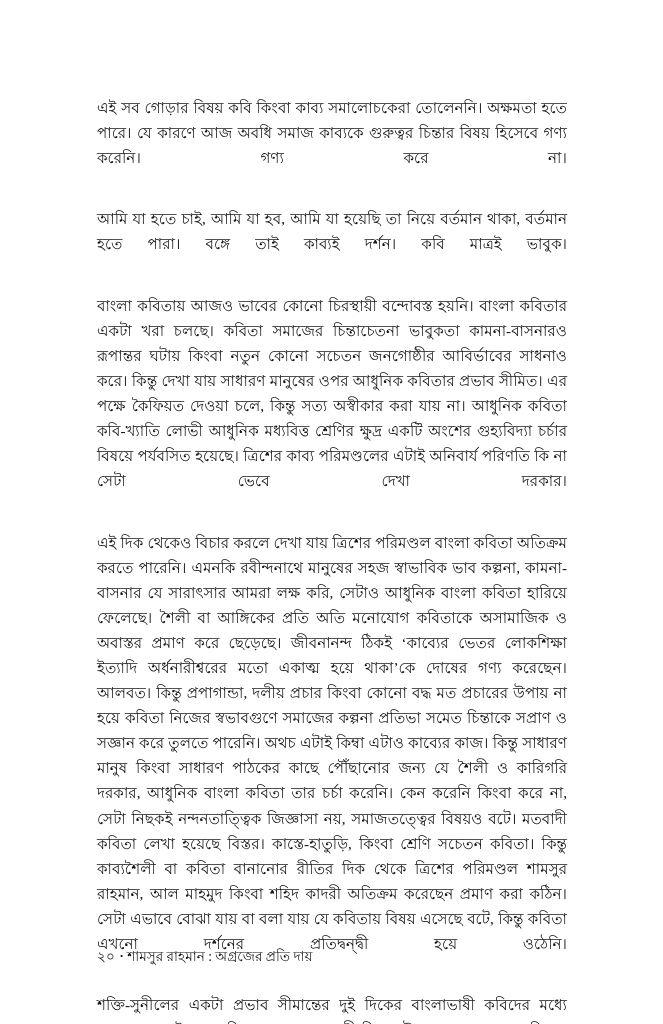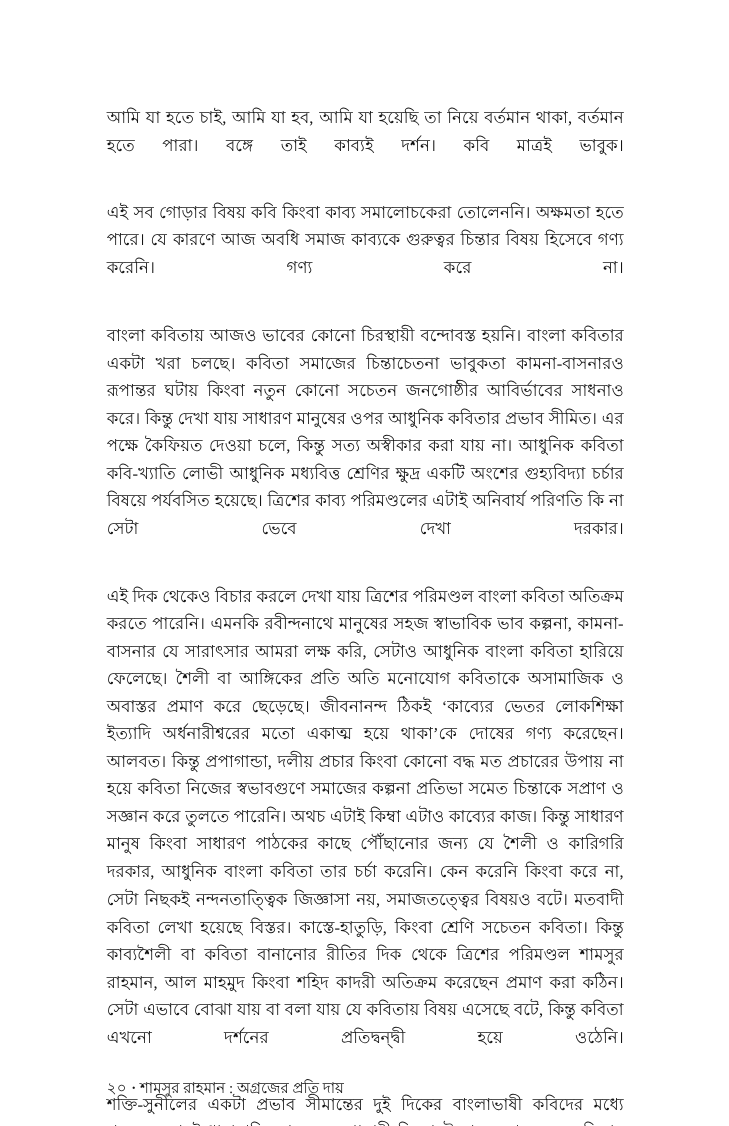--- a/index.html
+++ b/index.html
@@ -47,40 +47,39 @@
   }
   .footer {
     position: absolute;
     left: 97px;
     top: 946px;
     width: 470px;
     font-size: 13.6px;
     line-height: 20px;
     color: #141414;
     white-space: nowrap;
-    margin-top: 33px;
   }
   .footer .pagenum {
     letter-spacing: 0.2px;
   }
   .footer .sep {
     display: inline-block;
     margin: 0 4px 0 5px;
     vertical-align: 2px;
     font-size: 9px;
   }
 </style>
 </head>
 <body>
 
 <div class="page">
 
   <div class="content">
+    <p class="para">এই সব গোড়ার বিষয় কবি কিংবা কাব্য সমালোচকেরা তোলেননি। অক্ষমতা হতে পারে। যে কারণে আজ অবধি সমাজ কাব্যকে গুরুত্বর চিন্তার বিষয় হিসেবে গণ্য করেনি। গণ্য করে না।</p>
     <p class="para">আমি যা হতে চাই, আমি যা হব, আমি যা হয়েছি তা নিয়ে বর্তমান থাকা, বর্তমান হতে পারা। বঙ্গে তাই কাব্যই দর্শন। কবি মাত্রই ভাবুক।</p>
-    <p class="para">এই সব গোড়ার বিষয় কবি কিংবা কাব্য সমালোচকেরা তোলেননি। অক্ষমতা হতে পারে। যে কারণে আজ অবধি সমাজ কাব্যকে গুরুত্বর চিন্তার বিষয় হিসেবে গণ্য করেনি। গণ্য করে না।</p>
     <p class="para">বাংলা কবিতায় আজও ভাবের কোনো চিরস্থায়ী বন্দোবস্ত হয়নি। বাংলা কবিতার একটা খরা চলছে। কবিতা সমাজের চিন্তাচেতনা ভাবুকতা কামনা-বাসনারও রূপান্তর ঘটায় কিংবা নতুন কোনো সচেতন জনগোষ্ঠীর আবির্ভাবের সাধনাও করে। কিন্তু দেখা যায় সাধারণ মানুষের ওপর আধুনিক কবিতার প্রভাব সীমিত। এর পক্ষে কৈফিয়ত দেওয়া চলে, কিন্তু সত্য অস্বীকার করা যায় না। আধুনিক কবিতা কবি-খ্যাতি লোভী আধুনিক মধ্যবিত্ত শ্রেণির ক্ষুদ্র একটি অংশের গুহ্যবিদ্যা চর্চার বিষয়ে পর্যবসিত হয়েছে। ত্রিশের কাব্য পরিমণ্ডলের এটাই অনিবার্য পরিণতি কি না সেটা ভেবে দেখা দরকার।</p>
     <p class="para">এই দিক থেকেও বিচার করলে দেখা যায় ত্রিশের পরিমণ্ডল বাংলা কবিতা অতিক্রম করতে পারেনি। এমনকি রবীন্দনাথে মানুষের সহজ স্বাভাবিক ভাব কল্পনা, কামনা-বাসনার যে সারাৎসার আমরা লক্ষ করি, সেটাও আধুনিক বাংলা কবিতা হারিয়ে ফেলেছে। শৈলী বা আঙ্গিকের প্রতি অতি মনোযোগ কবিতাকে অসামাজিক ও অবাস্তর প্রমাণ করে ছেড়েছে। জীবনানন্দ ঠিকই ‘কাব্যের ভেতর লোকশিক্ষা ইত্যাদি অর্ধনারীশ্বরের মতো একাত্ম হয়ে থাকা’কে দোষের গণ্য করেছেন। আলবত। কিন্তু প্রপাগান্ডা, দলীয় প্রচার কিংবা কোনো বদ্ধ মত প্রচারের উপায় না হয়ে কবিতা নিজের স্বভাবগুণে সমাজের কল্পনা প্রতিভা সমেত চিন্তাকে সপ্রাণ ও সজ্ঞান করে তুলতে পারেনি। অথচ এটাই কিম্বা এটাও কাব্যের কাজ। কিন্তু সাধারণ মানুষ কিংবা সাধারণ পাঠকের কাছে পৌঁছানোর জন্য যে শৈলী ও কারিগরি দরকার, আধুনিক বাংলা কবিতা তার চর্চা করেনি। কেন করেনি কিংবা করে না, সেটা নিছকই নন্দনতাত্ত্বিক জিজ্ঞাসা নয়, সমাজতত্ত্বের বিষয়ও বটে। মতবাদী কবিতা লেখা হয়েছে বিস্তর। কাস্তে-হাতুড়ি, কিংবা শ্রেণি সচেতন কবিতা। কিন্তু কাব্যশৈলী বা কবিতা বানানোর রীতির দিক থেকে ত্রিশের পরিমণ্ডল শামসুর রাহমান, আল মাহমুদ কিংবা শহিদ কাদরী অতিক্রম করেছেন প্রমাণ করা কঠিন। সেটা এভাবে বোঝা যায় বা বলা যায় যে কবিতায় বিষয় এসেছে বটে, কিন্তু কবিতা এখনো দর্শনের প্রতিদ্বন্দ্বী হয়ে ওঠেনি।</p>
     <p class="para">শক্তি-সুনীলের একটা প্রভাব সীমান্তের দুই দিকের বাংলাভাষী কবিদের মধ্যে পড়েছে। তারই ধারাবাহিকতায় জয় গোস্বামী কিংবা উৎপল কুমার বসুর কবিতার ছাপও বাংলা কবিতায় দেখা যায়। কিন্তু কবিতাকে কৃত্রিমভাবে বিষয়চিন্তা থেকে সম্পূর্ণ বিযুক্ত রেখে বড় কোনো কাব্যিক আবিষ্কার হয়েছে কি না সন্দেহ। ইতিহাসে ঘটেছে বলে জানা নাই। কবিতায় বিষয়—অর্থাৎ গল্প, চিন্তা, বুদ্ধি, বিষয় বা বক্তব্য থাকতেই পারে, থাকবে না দাবি করা বোকামি—বালখিল্য আবদার। কবিতায় কবি তার যেমন খুশি উপাদান ব্যবহার করতেই পারেন। হোক</p>
   </div>
 
   <div class="footer">
     <span class="pagenum">২০</span><span class="sep">•</span><span>শামসুর রাহমান : অগ্রজের প্রতি দায়</span>
   </div>
 
 </div>

